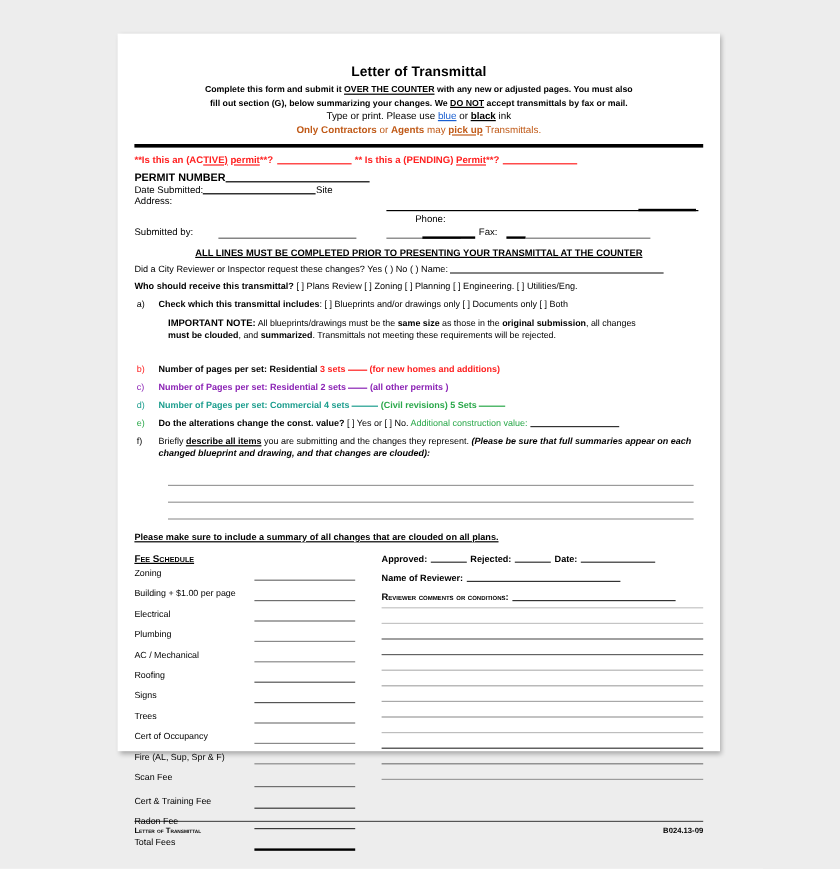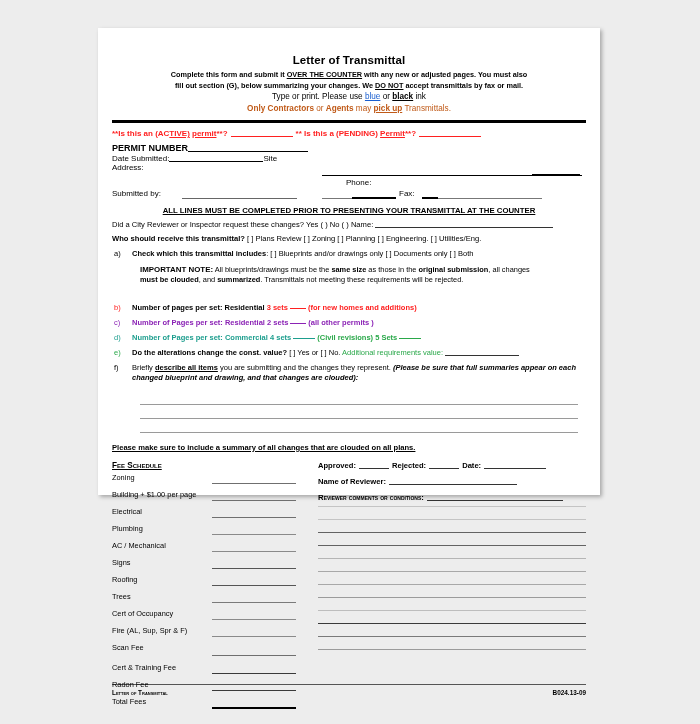--- a/index.html
+++ b/index.html
@@ -11,21 +11,21 @@
     height: 724px;
     background: #ededed;
     font-family: "Liberation Sans", sans-serif;
     overflow: hidden;
   }
   .page {
     position: absolute;
     left: 98px;
     top: 28px;
     width: 502px;
-    height: 467px;
+    height: 598px;
     background: #ffffff;
     box-shadow: 2px 2px 4px rgba(0,0,0,0.30);
     box-sizing: border-box;
   }
   .sheet {
     position: absolute;
     left: 14px;
     top: 12px;
     width: 474px;
     height: 640px;
@@ -380,21 +380,21 @@
       <b class="purple">Number of Pages per set: Residential 2 sets</b><span class="purple dash"></span><b class="purple">(all other permits )</b>
     </div>
 
     <div class="item">
       <span class="mark teal">d)</span>
       <b class="teal">Number of Pages per set: Commercial 4 sets</b><span class="teal dash-w"></span><b class="green">(Civil revisions) 5 Sets</b><span class="green dash-w"></span>
     </div>
 
     <div class="item">
       <span class="mark green">e)</span>
-      <b>Do the alterations change the const. value?</b><span> [  ] Yes or [  ] No.</span> <span class="green">Additional requirements value:</span><span class="blank-val"></span>
+      <b>Do the alterations change the const. value?</b><span> [  ] Yes or [  ] No.</span> <span class="green">Additional construction value:</span><span class="blank-val"></span>
     </div>
 
     <div class="item">
       <span class="mark">f)</span>
       <span>Briefly </span><b style="text-decoration:underline">describe all items</b><span> you are submitting and the changes they represent. </span><span class="ital">(Please be sure that full summaries appear on each changed blueprint and drawing, and that changes are clouded):</span>
     </div>
 
     <div class="write-lines">
       <div></div>
       <div></div>
@@ -420,25 +420,25 @@
         </div>
       <div class="fee-row">
           <span class="fname">Plumbing</span>
           <span class="fline" style="border-bottom:1.2px solid #8a8a8a"></span>
         </div>
       <div class="fee-row">
           <span class="fname">AC / Mechanical</span>
           <span class="fline" style="border-bottom:1.2px solid #8a8a8a"></span>
         </div>
       <div class="fee-row">
+          <span class="fname">Roofing</span>
+          <span class="fline" style="border-bottom:1.2px solid #555"></span>
+        </div>
+      <div class="fee-row">
           <span class="fname">Signs</span>
-          <span class="fline" style="border-bottom:1.2px solid #555"></span>
-        </div>
-      <div class="fee-row">
-          <span class="fname">Roofing</span>
           <span class="fline" style="border-bottom:1.2px solid #555"></span>
         </div>
       <div class="fee-row">
           <span class="fname">Trees</span>
           <span class="fline" style="border-bottom:1.2px solid #7a7a7a"></span>
         </div>
       <div class="fee-row">
           <span class="fname">Cert of Occupancy</span>
           <span class="fline" style="border-bottom:1.2px solid #8a8a8a"></span>
         </div>

